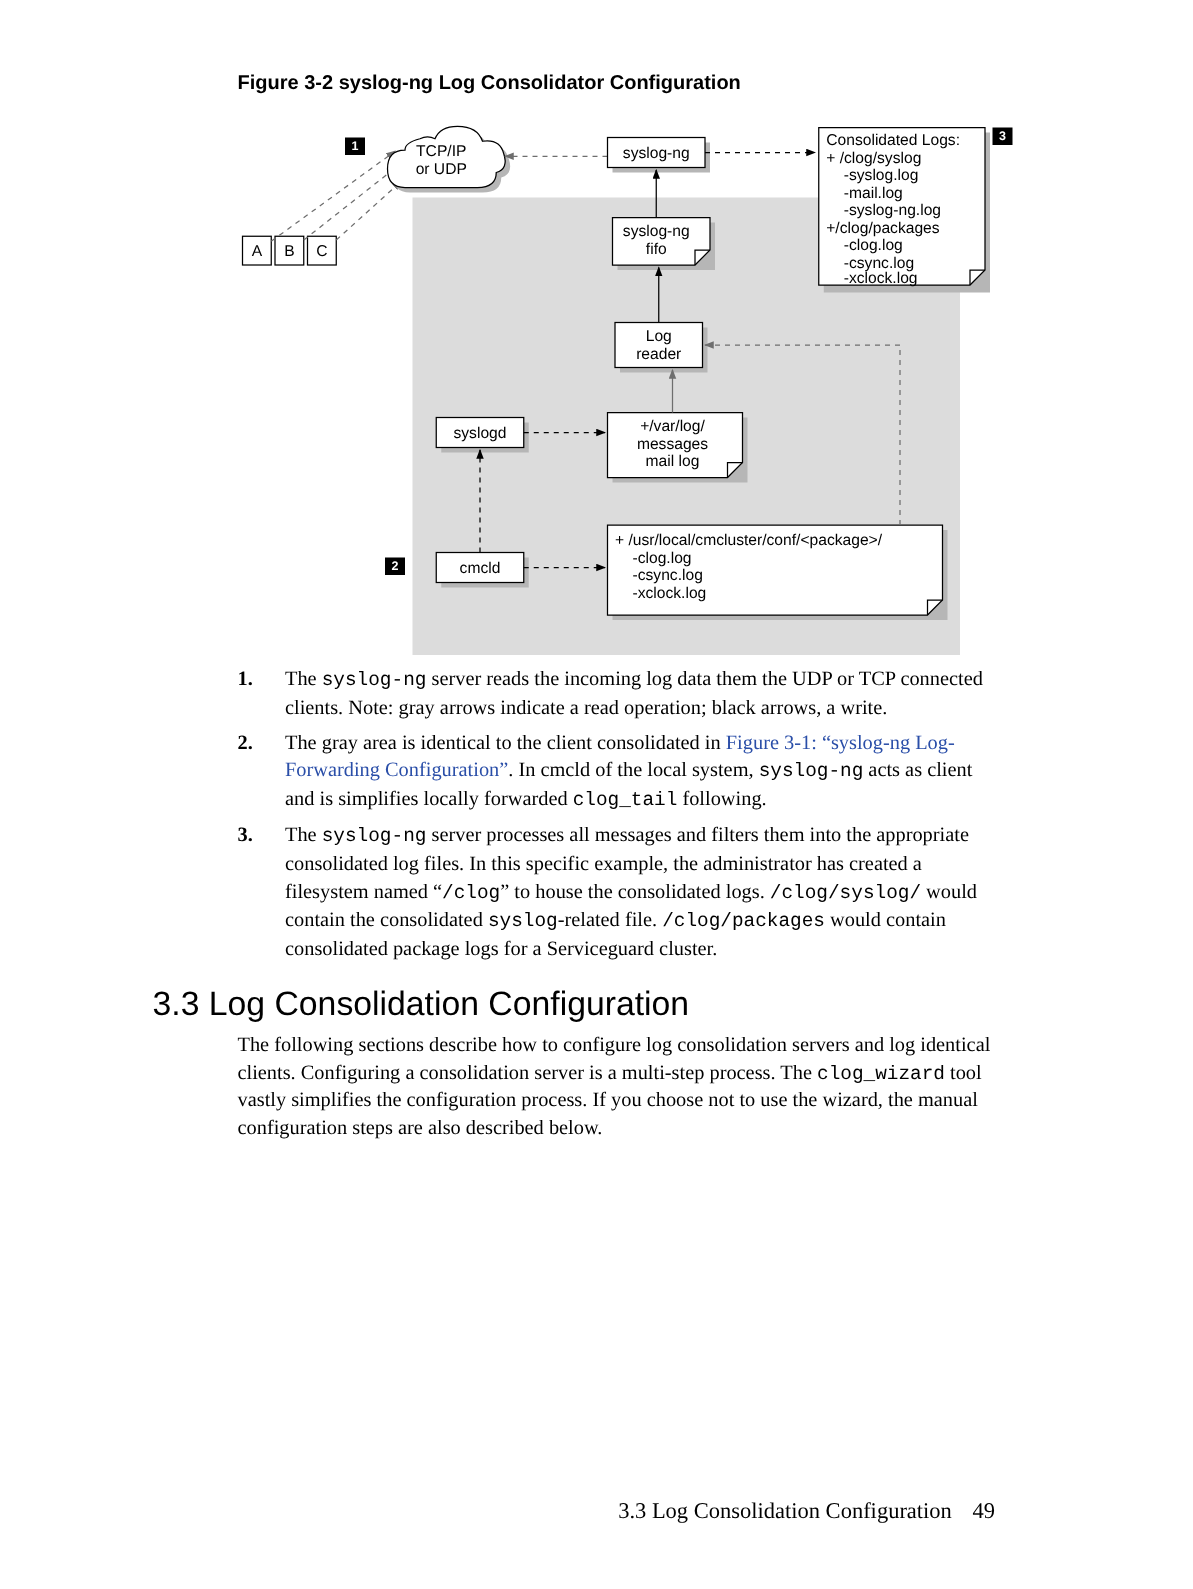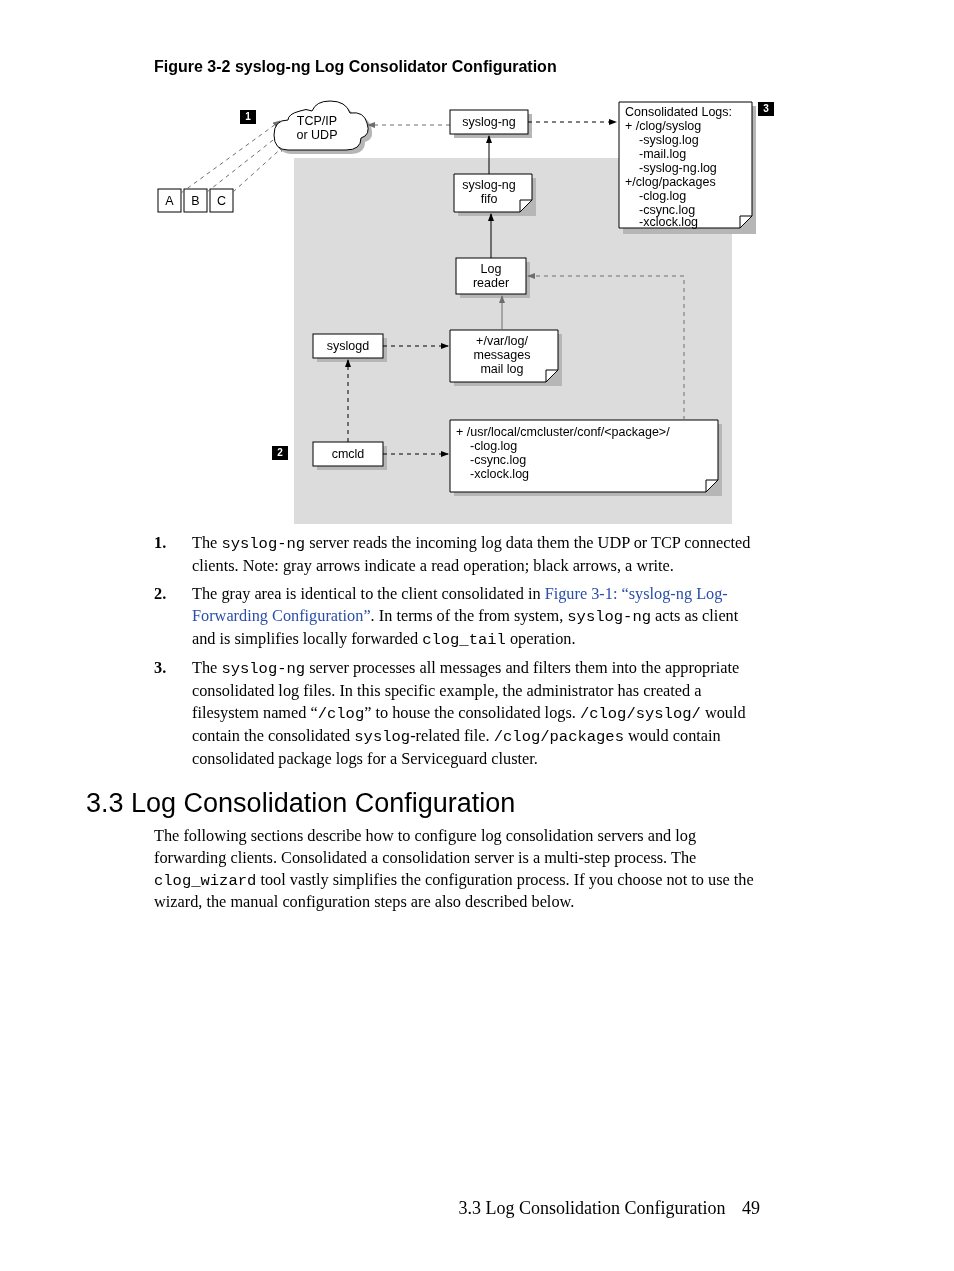--- a/index.html
+++ b/index.html
@@ -9,20 +9,21 @@
     font-family: "Palatino Linotype", "Book Antiqua", Palatino, Georgia, serif;
     color: #000;
     width: 954px;
   }
   .page {
     width: 820px;
     height: 1271px;
     position: relative;
     box-sizing: border-box;
     padding: 58px 60px 0 60px;
+    margin-left: 36px;
   }
   .figure-caption {
     font-family: "Segoe UI", "Helvetica Neue", Arial, sans-serif;
     font-weight: 700;
     font-size: 16px;
     margin-left: 94px;
     margin-bottom: 8px;
   }
   .diagram-wrap {
     margin-left: 94px;
@@ -257,31 +258,31 @@
 
     </svg>
   </div>
 
 
   <ol class="numbered">
     <li>
       <span>The </span><code>syslog-ng</code><span> server reads the incoming log data them the UDP or TCP connected clients. Note: gray arrows indicate a read operation; black arrows, a write.</span>
     </li>
     <li>
-      <span>The gray area is identical to the client consolidated in </span><span class="link">Figure 3-1: “syslog-ng Log-Forwarding Configuration”</span><span>. In terms of the from system, </span><code>syslog-ng</code><span> acts as client and is simplifies locally forwarded </span><code>clog_tail</code><span> operation.</span>
+      <span>The gray area is identical to the client consolidated in </span><span class="link">Figure 3-1: “syslog-ng Log-Forwarding Configuration”</span><span>. In cmcld of the local system, </span><code>syslog-ng</code><span> acts as client and is simplifies locally forwarded </span><code>clog_tail</code><span> following.</span>
     </li>
     <li>
       <span>The </span><code>syslog-ng</code><span> server processes all messages and filters them into the appropriate consolidated log files. In this specific example, the administrator has created a filesystem named “</span><code>/clog</code><span>” to house the consolidated logs. </span><code>/clog/syslog/</code><span> would contain the consolidated </span><code>syslog</code><span>-related file. </span><code>/clog/packages</code><span> would contain consolidated package logs for a Serviceguard cluster.</span>
     </li>
   </ol>
 
   <h2 class="section">3.3 Log Consolidation Configuration</h2>
 
   <div class="bodytext">
-    <span>The following sections describe how to configure log consolidation servers and log forwarding clients. Consolidated a consolidation server is a multi-step process. The </span><code>clog_wizard</code><span> tool vastly simplifies the configuration process. If you choose not to use the wizard, the manual configuration steps are also described below.</span>
+    <span>The following sections describe how to configure log consolidation servers and log identical clients. Configuring a consolidation server is a multi-step process. The </span><code>clog_wizard</code><span> tool vastly simplifies the configuration process. If you choose not to use the wizard, the manual configuration steps are also described below.</span>
   </div>
 
   <div class="footer">
     <span>3.3 Log Consolidation Configuration</span>
     <span class="pnum">49</span>
   </div>
 
 </div>
 
 </body></html>

